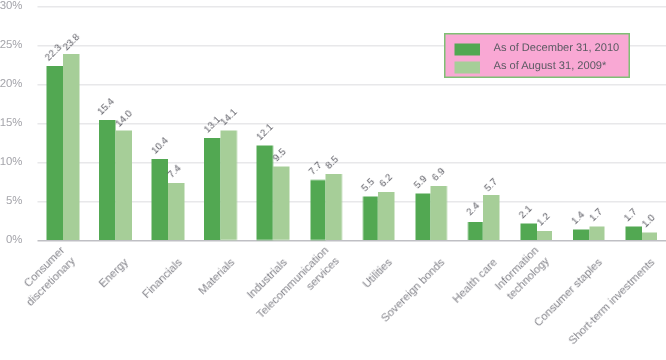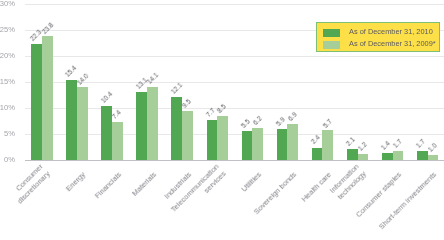--- a/index.html
+++ b/index.html
@@ -7,21 +7,21 @@
   #chart,.ytick,.dlabel,.xlabel,.ltext{will-change:transform;}
   #chart{position:relative;width:444px;height:234px;padding-left:20px;}
   .gridline{position:absolute;left:25px;width:419px;height:1px;background:#e8e8ea;}
   .gridline.zero{background:#bfbfc4;height:1.3px;}
   .ytick{position:absolute;left:-45.1px;width:60px;text-align:right;font-size:7.6px;color:#a5a5ab;line-height:1;}
   .bar{position:absolute;}
   .bar.s0{background:#52a852;}
   .bar.s1{background:#a6ce98;}
   .dlabel{position:absolute;font-size:6.5px;color:#5a5a62;white-space:nowrap;transform-origin:0% 100%;transform:rotate(-45deg);line-height:1;}
   .xlabel{position:absolute;font-size:7.5px;color:#828289;white-space:nowrap;transform-origin:100% 100%;transform:rotate(-45deg);text-align:right;line-height:10.4px;}
-  #legend{position:absolute;left:316px;top:22px;width:122px;height:28px;border:1px solid #7fbf74;background:#fde047;text-align:center;}
+  #legend{position:absolute;left:296px;top:22px;width:122px;height:28px;border:1px solid #7fbf74;background:#f9a8d4;text-align:center;}
   .lrow{position:absolute;left:6px;height:12px;}
   .lswatch{position:absolute;left:-0.4px;top:1.5px;width:17.2px;height:8.2px;}
   .ltext{position:absolute;left:26px;top:-1px;font-size:7.4px;color:#5a5a62;line-height:12px;white-space:nowrap;}
 </style>
 </head>
 <body>
 
 <div id="chart">
     <div class="gridline" style="top: 3.9px;"></div>
     <div class="ytick" style="top: 0.4px;">30%</div>
@@ -124,16 +124,16 @@
     <div class="xlabel" style="left: 139.17px; width: 300px; top: 166.6px;">
       <div>Short-term investments</div>
     </div>
     <div id="legend">
       <div class="lrow" style="top: 4px;">
         <div class="lswatch" style="background: rgb(82, 168, 82);"></div>
         <div class="ltext">As of December 31, 2010</div>
       </div>
       <div class="lrow" style="top: 16px;">
         <div class="lswatch" style="background: rgb(166, 206, 152);"></div>
-        <div class="ltext">As of December 31, 2009*</div>
+        <div class="ltext">As of August 31, 2009*</div>
       </div>
     </div>
   </div>
 
 </body></html>

